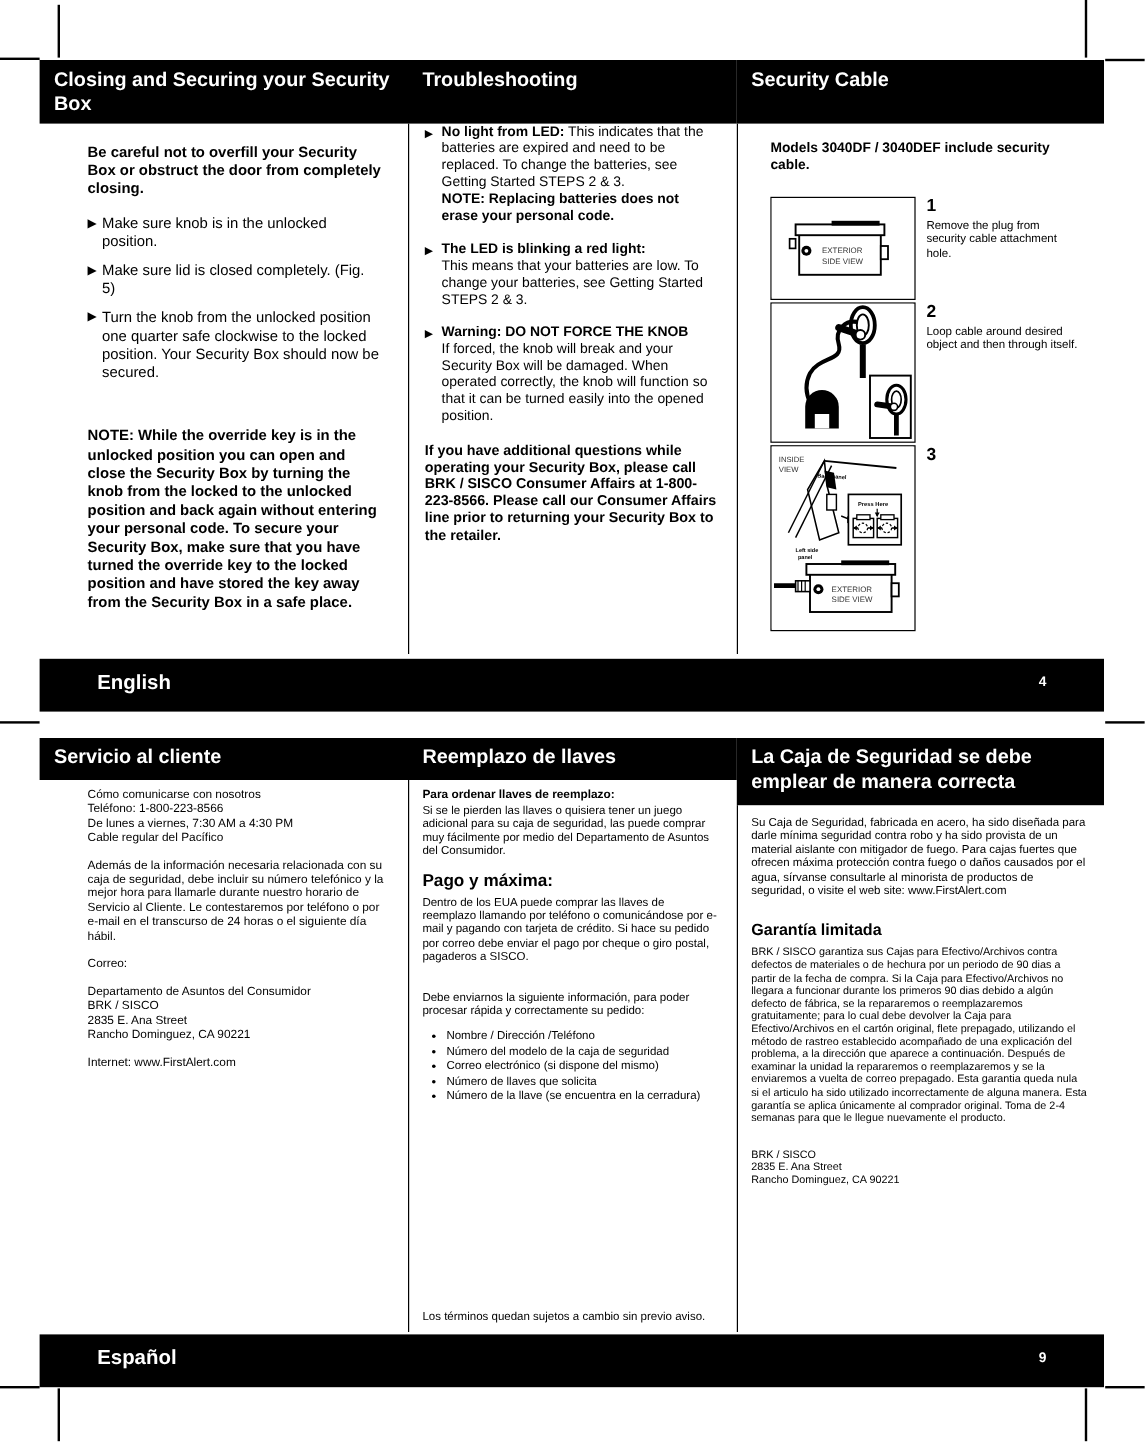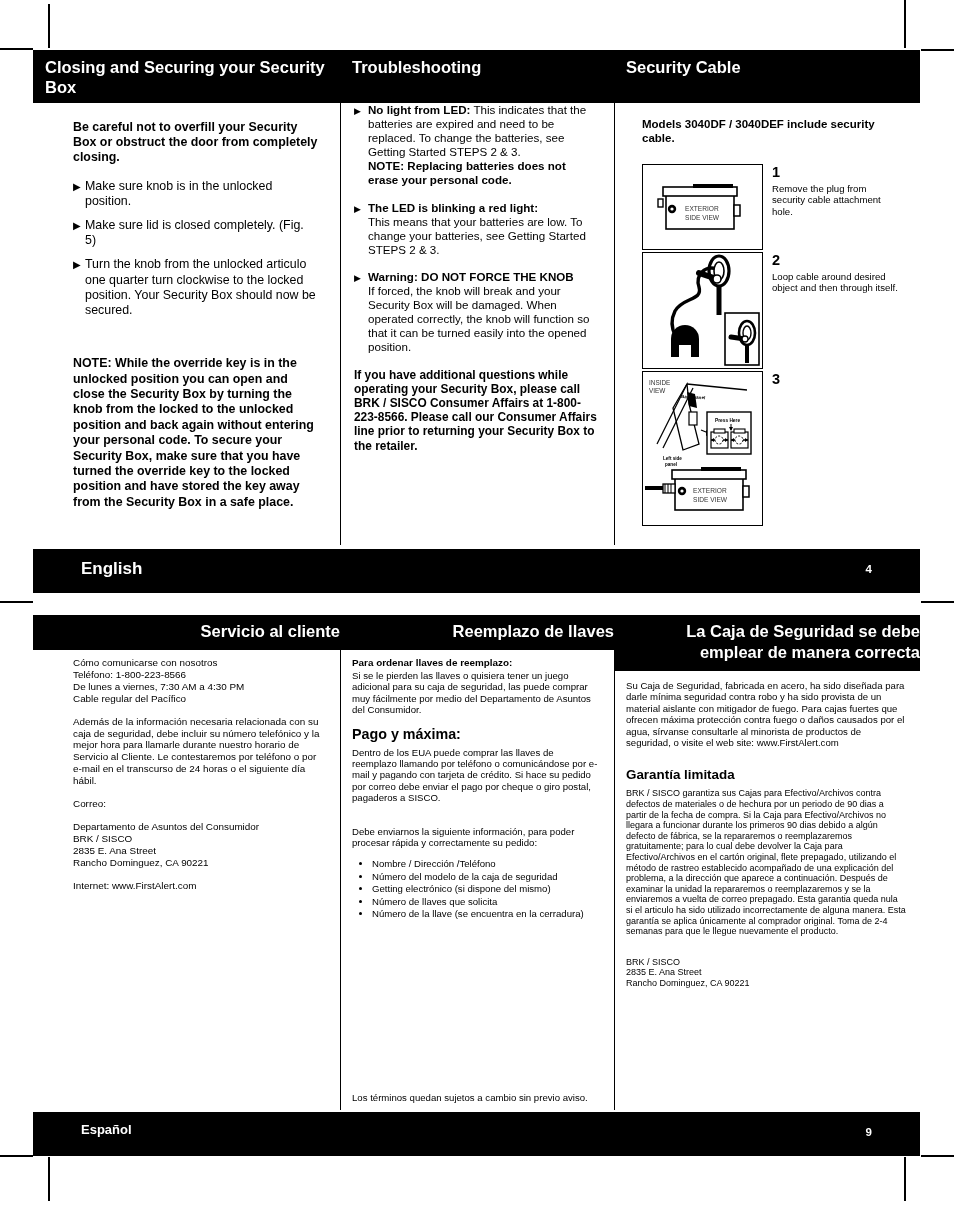--- a/index.html
+++ b/index.html
@@ -50,21 +50,21 @@
   .stepbody{padding-top:1px;width:128px;}
 
   
   #foot4{position:absolute;left:33px;top:549px;width:887px;height:44px;background:#000;}
   #foot4 .lang{position:absolute;left:48px;top:10px;color:#fff;font-weight:bold;font-size:17px;}
   #foot4 .pno{position:absolute;right:48px;top:14px;color:#fff;font-weight:bold;font-size:11.5px;}
 
   
   #page9{left:33px;top:615px;width:887px;height:495px;}
   .p9hdr{position:absolute;background:#000;color:#fff;font-weight:bold;font-size:16.5px;
-         line-height:21px;padding:6px 0 6px 12px;box-sizing:border-box;text-align:right;}
+         line-height:21px;padding:6px 0 6px 12px;box-sizing:border-box;}
   #h-serv{left:0px;top:0px;width:307px;height:35px;}
   #h-reem{left:307px;top:0px;width:274px;height:35px;}
   #h-caja{left:581px;top:0px;width:306px;height:56px;}
 
   .p9col{position:absolute;box-sizing:border-box;}
   #s1{left:0px;top:35px;width:307px;height:460px;padding:7px 16px 0 40px;}
   #s2{left:307px;top:35px;width:274px;height:460px;padding:7px 14px 0 12px;}
   #s3{left:581px;top:56px;width:306px;height:439px;padding:9px 14px 0 12px;}
 
   .rule9a{position:absolute;left:307px;top:35px;width:1.2px;height:460px;background:#000;}
@@ -73,21 +73,21 @@
   .sp{font-size:9.9px;line-height:11.9px;margin:0 0 11px 0;}
   .sp2{font-size:9.6px;line-height:11.4px;margin:0 0 10px 0;}
   .sp3{font-size:9.0px;line-height:10.6px;margin:0 0 9px 0;}
   .sub-b{font-weight:bold;font-size:9.9px;line-height:11.9px;margin:0 0 1px 0;}
   .sub-big{font-weight:bold;font-size:14.3px;line-height:17px;margin:10px 0 4px 0;}
   .sub-big2{font-weight:bold;font-size:13.4px;line-height:16px;margin:19px 0 5px 0;}
   ul.dots{margin:0;padding:0 0 0 20px;font-size:9.6px;line-height:12.4px;}
   ul.dots li{margin:0;}
 
   #foot9{position:absolute;left:33px;top:1112px;width:887px;height:44px;background:#000;}
-  #foot9 .lang{position:absolute;left:48px;top:10px;color:#fff;font-weight:bold;font-size:13px;}
+  #foot9 .lang{position:absolute;left:48px;top:10px;color:#fff;font-weight:bold;font-size:17px;}
   #foot9 .pno{position:absolute;right:48px;top:14px;color:#fff;font-weight:bold;font-size:11.5px;}
 
   svg{display:block;}
 </style>
 </head>
 <body>
 
 <div class="cmark" style="left:48px;top:4px;width:2px;height:44px;"></div>
 <div class="cmark" style="left:0px;top:48px;width:33px;height:2px;"></div>
 <div class="cmark" style="left:904px;top:0px;width:2px;height:48px;"></div>
@@ -120,21 +120,21 @@
     <p class="bullet">
       <span class="tri">▶</span>
       <span>Make sure knob is in the unlocked position.</span>
     </p>
     <p class="bullet">
       <span class="tri">▶</span>
       <span>Make sure lid is closed completely. (Fig. 5)</span>
     </p>
     <p class="bullet">
       <span class="tri">▶</span>
-      <span>Turn the knob from the unlocked articulo one quarter turn clockwise to the locked position. Your Security Box should now be secured.</span>
+      <span>Turn the knob from the unlocked position one quarter safe clockwise to the locked position. Your Security Box should now be secured.</span>
     </p>
 
     <p class="note-blk">NOTE: While the override key is in the unlocked position you can open and close the Security Box by turning the knob from the locked to the unlocked position and back again without entering your personal code. To secure your Security Box, make sure that you have turned the override key to the locked position and have stored the key away from the Security Box in a safe place.</p>
   </div>
 
   <div class="p4col" id="c2">
     <p class="tb">
       <span class="tri">▶</span><span class="b">No light from LED:</span><span> This indicates that the batteries are expired and need to be replaced. To change the batteries, see Getting Started STEPS 2 &amp; 3.</span><br>
       <span class="b">NOTE</span><span class="b">: Replacing batteries does not erase your personal code.</span>
     </p>
@@ -295,21 +295,21 @@
 
   <div class="p9col" id="s2">
     <p class="sub-b">Para ordenar llaves de reemplazo:</p>
     <p class="sp2">Si se le pierden las llaves o quisiera tener un juego adicional para su caja de seguridad, las puede comprar muy fácilmente por medio del Departamento de Asuntos del Consumidor.</p>
     <p class="sub-big">Pago y máxima:</p>
     <p class="sp2">Dentro de los EUA puede comprar las llaves de reemplazo llamando por teléfono o comunicándose por e-mail y pagando con tarjeta de crédito. Si hace su pedido por correo debe enviar el pago por cheque o giro postal, pagaderos a SISCO.</p>
     <p class="sp2" style="margin-top:22px;">Debe enviarnos la siguiente información, para poder procesar rápida y correctamente su pedido:</p>
     <ul class="dots">
       <li>Nombre / Dirección /Teléfono</li>
       <li>Número del modelo de la caja de seguridad</li>
-      <li>Getting electrónico (si dispone del mismo)</li>
+      <li>Correo electrónico (si dispone del mismo)</li>
       <li>Número de llaves que solicita</li>
       <li>Número de la llave (se encuentra en la cerradura)</li>
     </ul>
     <p class="sp2" style="margin-top:172px;">Los términos quedan sujetos a cambio sin previo aviso.</p>
   </div>
 
   <div class="p9col" id="s3">
     <p class="sp2">Su Caja de Seguridad, fabricada en acero, ha sido diseñada para darle mínima seguridad contra robo y ha sido provista de un material aislante con mitigador de fuego. Para cajas fuertes que ofrecen máxima protección contra fuego o daños causados por el agua, sírvanse consultarle al minorista de productos de seguridad, o visite el web site: www.FirstAlert.com</p>
     <p class="sub-big2">Garantía limitada</p>
     <p class="sp3">BRK / SISCO garantiza sus Cajas para Efectivo/Archivos contra defectos de materiales o de hechura por un periodo de 90 dias a partir de la fecha de compra. Si la Caja para Efectivo/Archivos no llegara a funcionar durante los primeros 90 dias debido a algún defecto de fábrica, se la repararemos o reemplazaremos gratuitamente; para lo cual debe devolver la Caja para Efectivo/Archivos en el cartón original, flete prepagado, utilizando el método de rastreo establecido acompañado de una explicación del problema, a la dirección que aparece a continuación. Después de examinar la unidad la repararemos o reemplazaremos y se la enviaremos a vuelta de correo prepagado. Esta garantia queda nula si el articulo ha sido utilizado incorrectamente de alguna manera. Esta garantía se aplica únicamente al comprador original. Toma de 2-4 semanas para que le llegue nuevamente el producto.</p>

